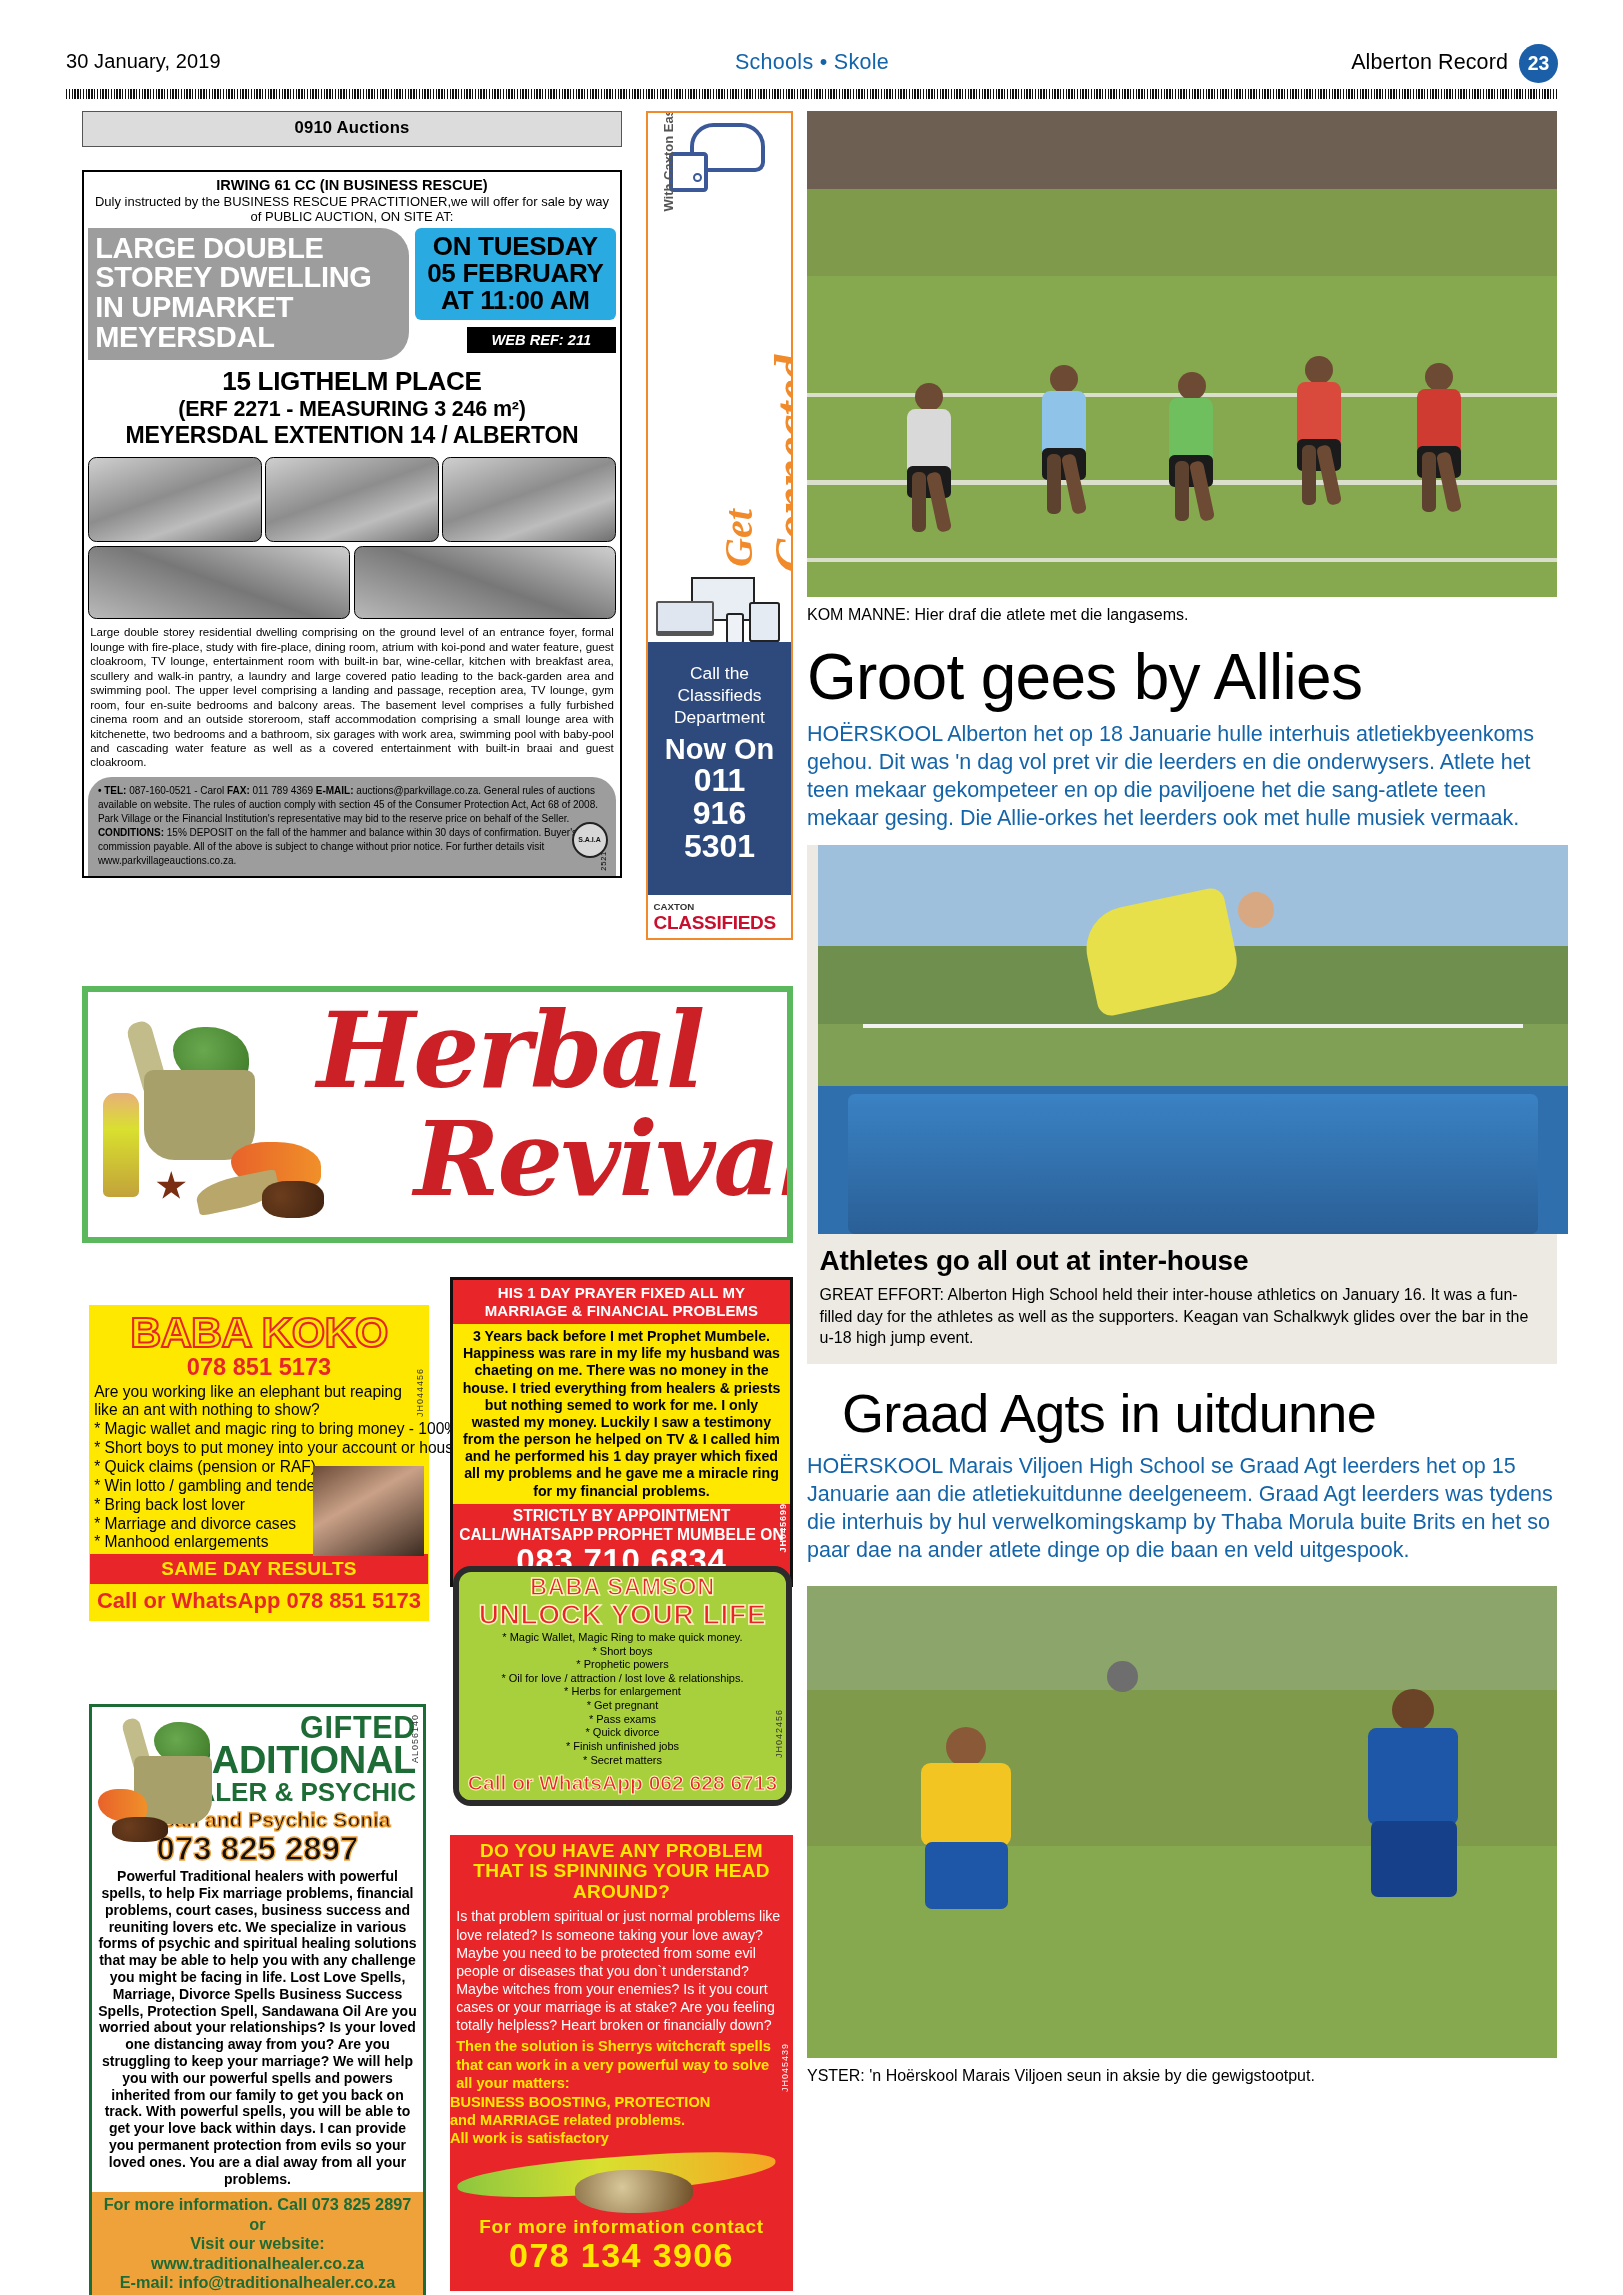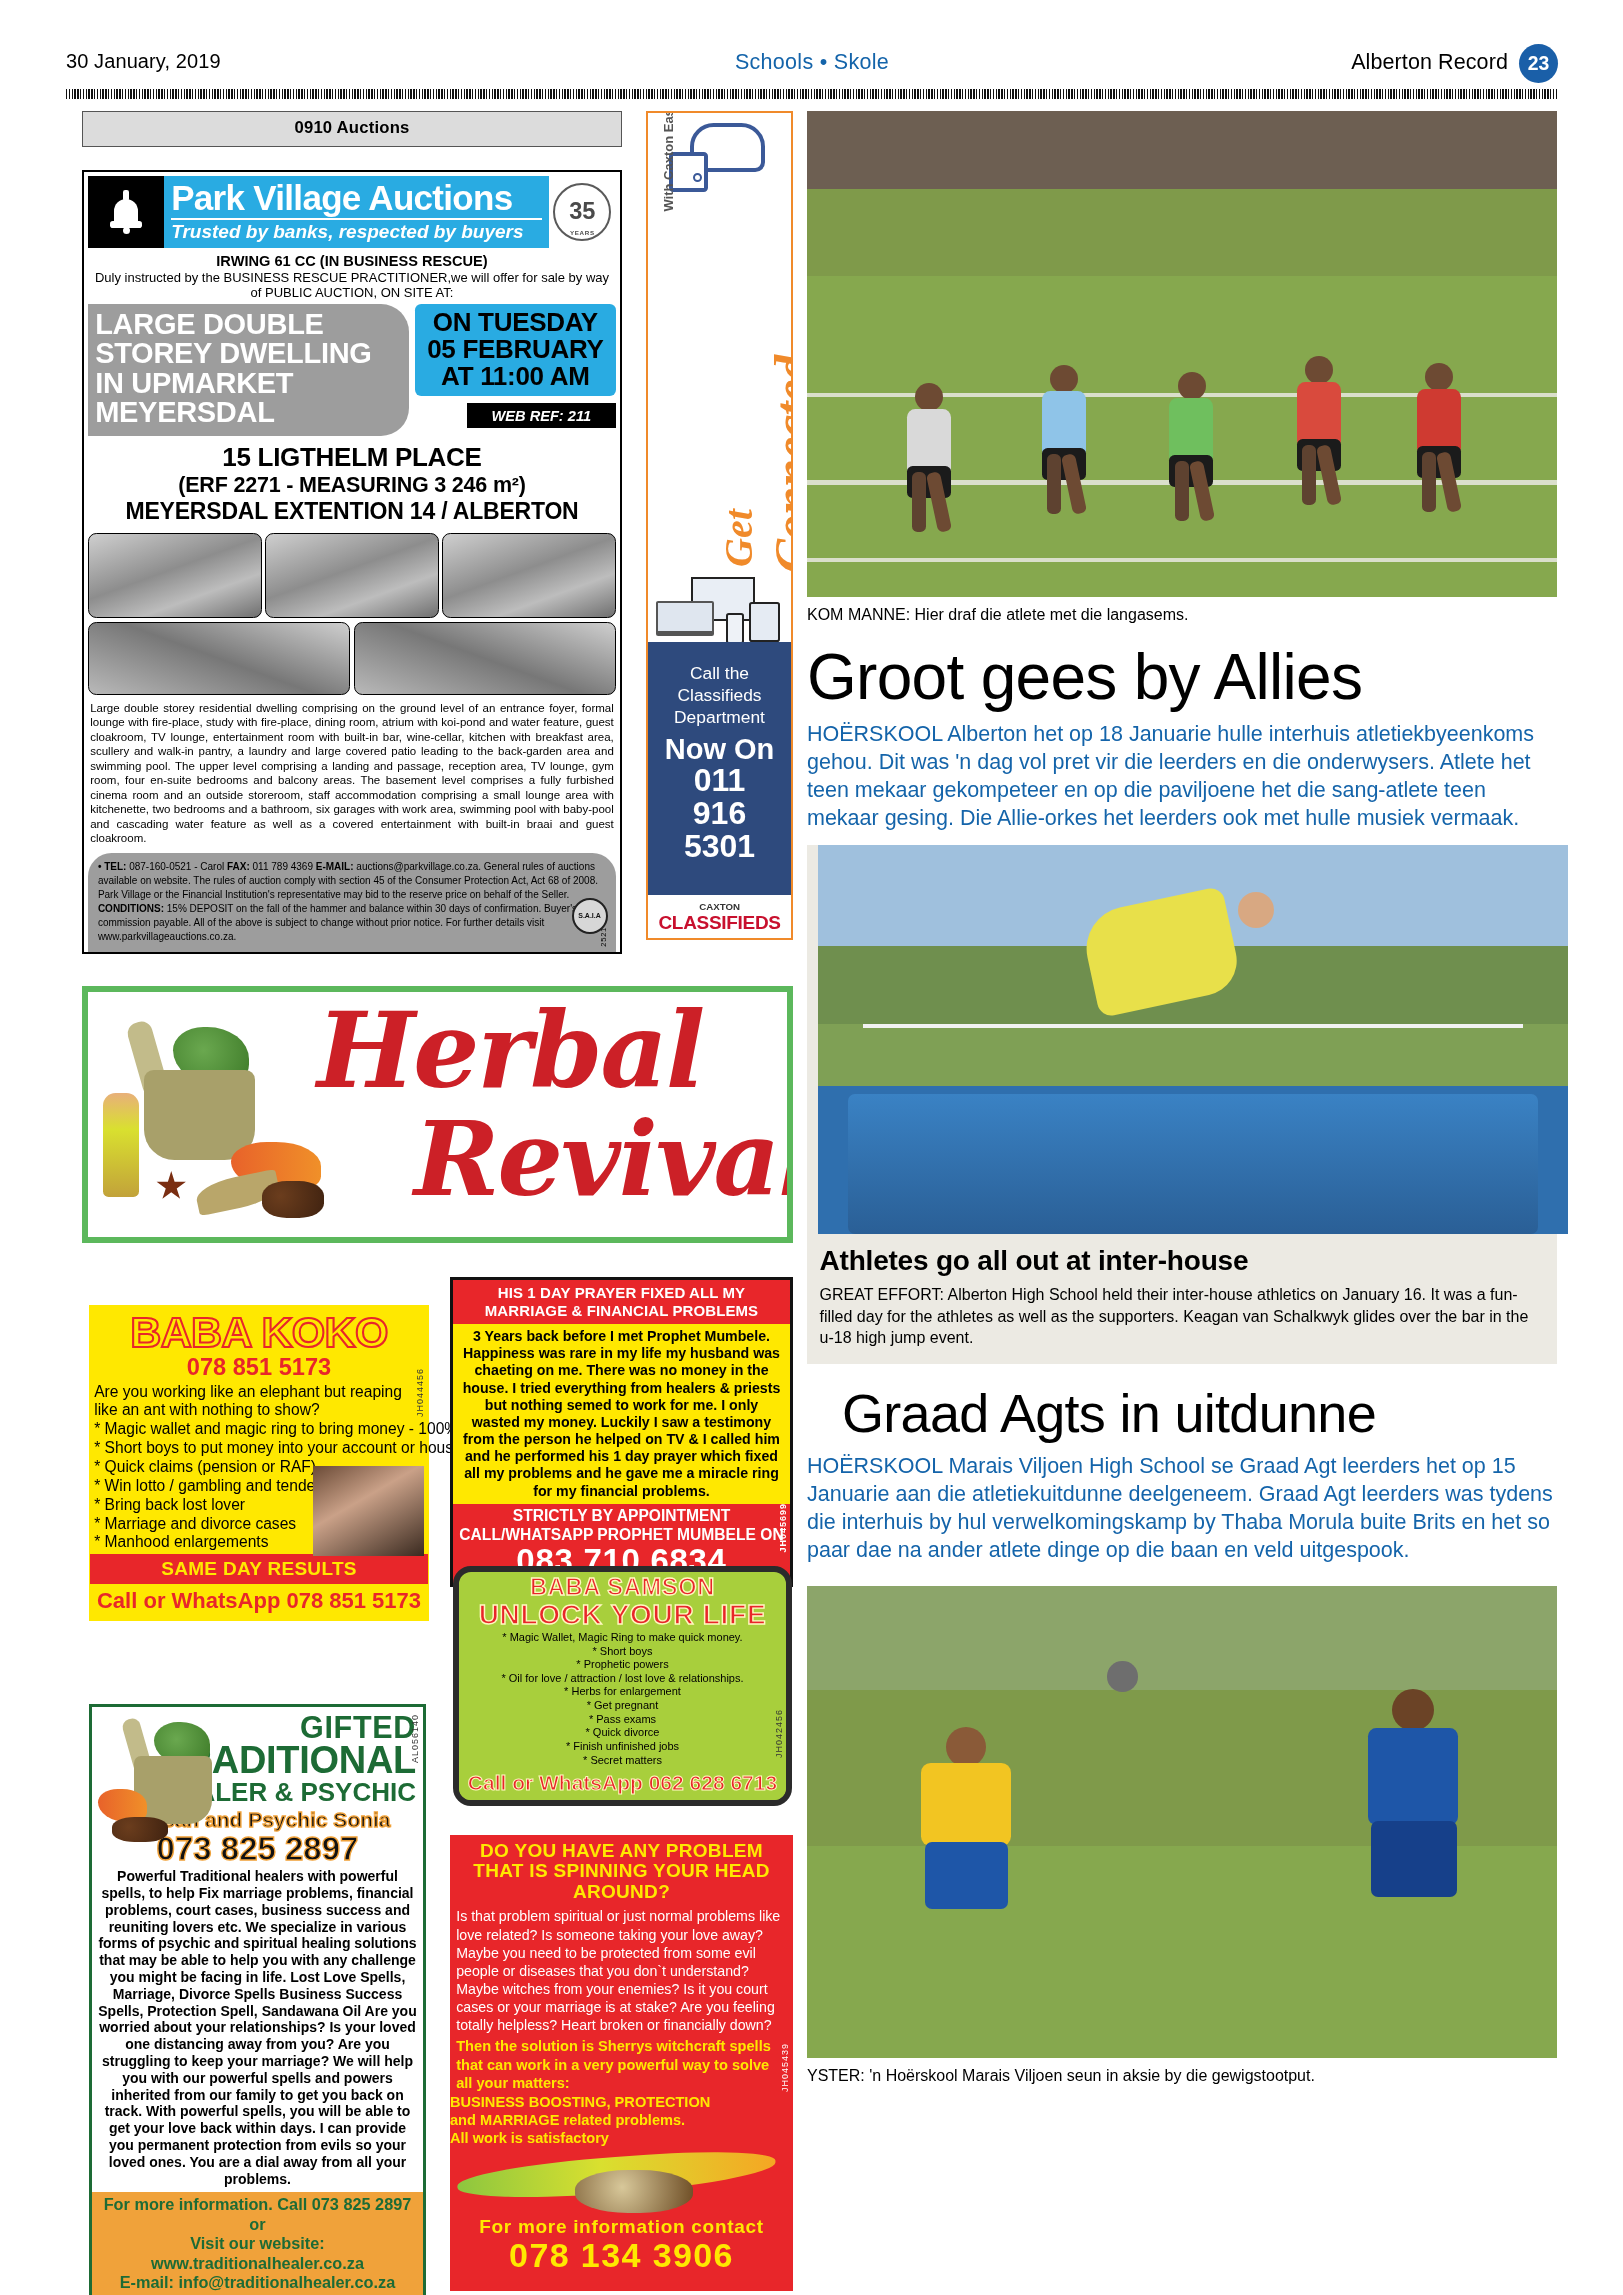--- a/index.html
+++ b/index.html
@@ -119,21 +119,21 @@
     background: #e5ebf3; border: 2.8px solid #222; border-radius: 2.8px; }
   .dev-ph { position: absolute; left: 74px; top: 36px; width: 18px; height: 30.5px;
     background: #eef2f7; border: 2.1px solid #222; border-radius: 2.8px; }
 
   .gc-blue { position: absolute; left: 0; top: 529px; width: 143px; bottom: 43px;
     background: #2e4a7d; color: #fff; text-align: center; padding-top: 21px; }
   .gc-call { font-size: 17.4px; line-height: 1.25; font-weight: 300; }
   .gc-now { font-size: 29px; font-weight: bold; margin-top: 7px; line-height: 1; }
   .gc-num { font-size: 32px; font-weight: bold; line-height: 1.02; }
 
-  .caxton { position: absolute; left: 5.6px; bottom: 4.2px; width: 132px; text-align: center; }
+  .caxton { position: absolute; left: 5.6px; bottom: 4.2px; width: 132px; text-align: left; }
   .caxton .c1 { font-size: 9.7px; color: #333; font-weight: bold; }
   .caxton .c2 { font-size: 19px; color: #c8102e; font-weight: bold; letter-spacing: -0.3px; }
 
   
   .herbal { position: absolute; left: 82px; top: 986px; width: 711px; height: 257px;
     border: 6.2px solid #5cb85c; background: #fff; overflow: hidden; }
   .herbal-img { position: absolute; left: 7px; top: 18px; width: 236px; height: 208px; }
   .hi-mortar { position: absolute; left: 49px; top: 60px; width: 111px; height: 90px;
     background: #a8a06a; border-radius: 9.7px 9.7px 30.5px 30.5px; }
   .hi-pestle { position: absolute; left: 40px; top: 11px; width: 25px; height: 76px;
@@ -315,41 +315,20 @@
     <div class="mh-center">Schools • Skole</div>
     <div class="mh-right">Alberton Record</div>
     <div class="mh-pagenum">23</div>
   </div>
   <div class="mh-rule"></div>
 
   <div class="col1">
     <div class="cat-head">0910 Auctions</div>
 
     <div class="auction-box">
-      <div class="pv-top">
-        <div class="pv-bell">
-          <div class="bell">
-              <div class="stem"></div>
-              <div class="dome"></div>
-              <div class="lip"></div>
-              <div class="clap"></div>
-            </div>
-        </div>
-        <div class="pv-name">
-          <div class="pv-title">Park Village Auctions</div>
-          <div class="pv-underline"></div>
-          <div class="pv-tag">Trusted by banks, respected by buyers</div>
-        </div>
-        <div class="pv-35">
-          <div class="badge35">
-            <span>35</span>
-            <small>YEARS</small>
-          </div>
-        </div>
-      </div>
 
       <div class="pv-line1">IRWING 61 CC (IN BUSINESS RESCUE)</div>
       <div class="pv-line2">Duly instructed by the BUSINESS RESCUE PRACTITIONER,we will offer for sale by way of PUBLIC AUCTION, ON SITE AT:</div>
 
       <div class="pv-mid">
         <div class="pv-grey">
           <div>LARGE DOUBLE</div>
           <div>STOREY DWELLING</div>
           <div>IN UPMARKET</div>
           <div>MEYERSDAL</div>

